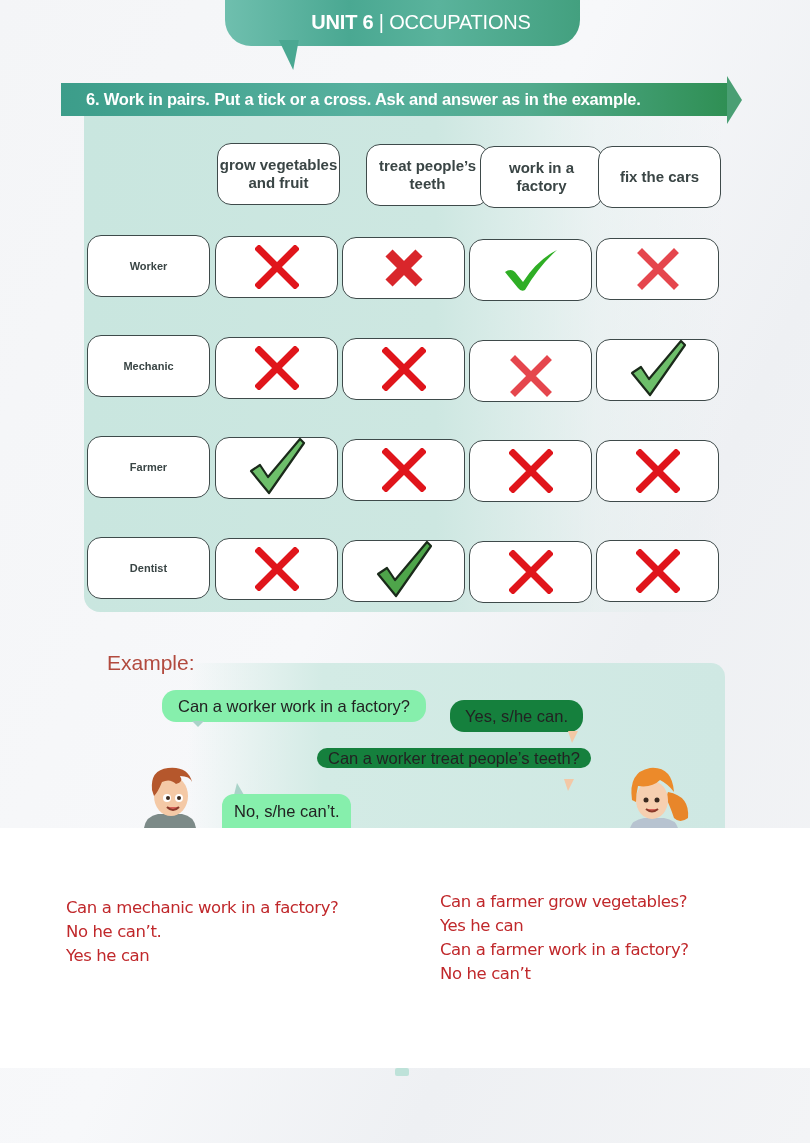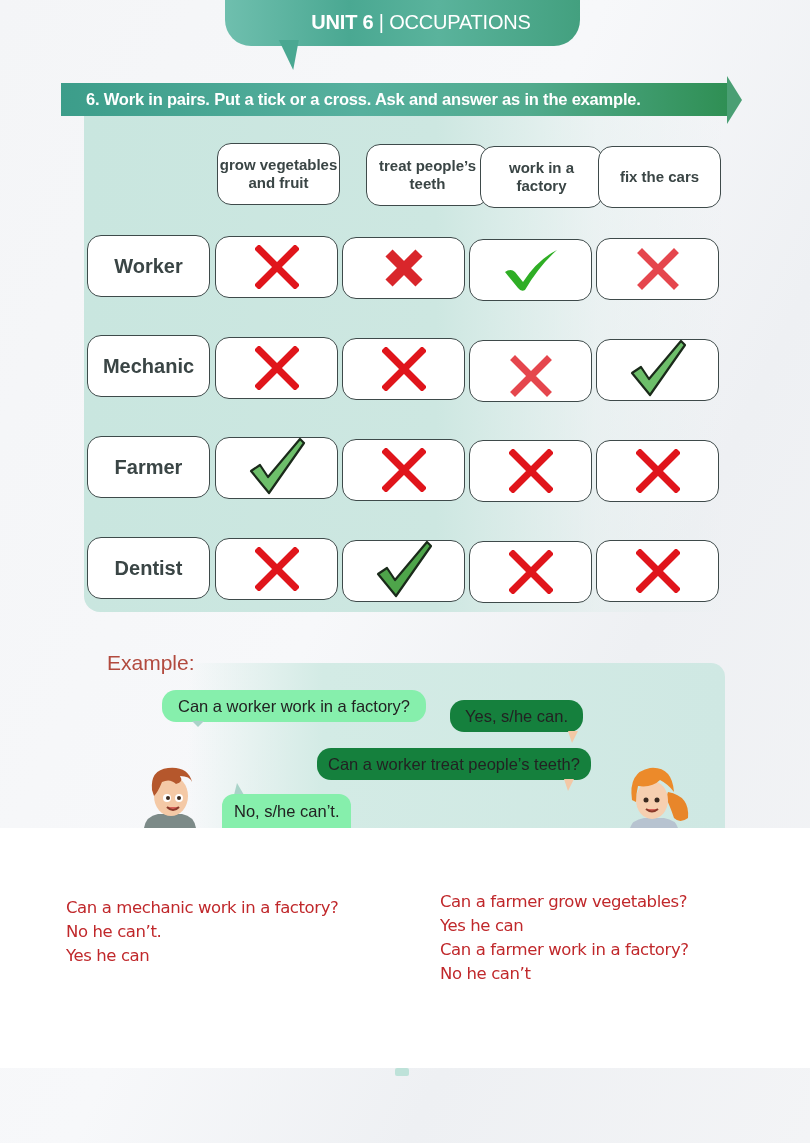--- a/index.html
+++ b/index.html
@@ -50,21 +50,21 @@
     background: linear-gradient(90deg, #c9e6df 0%, #cde7e1 55%, rgba(220,236,233,0.4) 80%, rgba(240,244,245,0) 100%);
   }
 
   .cell {
     position: absolute; background: #fff; border: 1.5px solid #3e4a4a;
     border-radius: 14px; box-sizing: border-box;
     display: flex; align-items: center; justify-content: center; text-align: center;
     color: #3a4545; font-weight: bold;
   }
   .hdr { font-size: 15px; line-height: 18px; width: 123px; height: 62px; }
-  .rowlbl { font-size: 20px; width: 123px; height: 62px; }
+  .rowlbl { font-size: 11px; width: 123px; height: 62px; }
   .mark { width: 123px; height: 62px; }
   .mark svg { display: block; }
 
   
   .example-label { left: 107px; top: 651px; color: #b24a3e; font-size: 21px; }
   .example-panel {
     left: 188px; top: 663px; width: 537px; height: 165px; border-radius: 14px 14px 0 0;
     background: linear-gradient(90deg, rgba(230,240,238,0) 0%, #d3ebe5 25%, #cfe8e3 100%);
   }
   .bubble {
@@ -193,21 +193,21 @@
 <div class="bubble b-green" style="left:162px;top:690px;height:32px;">
     <span>Can a worker work in a factory?</span>
   </div>
 <div class="tail" style="left:192px;top:721px;border-left:6px solid transparent;border-right:6px solid transparent;border-top:6px solid #a9d3c8;"></div>
 
 <div class="bubble b-peach" style="left:450px;top:700px;height:32px;padding:0 15px;">
     <span>Yes, s/he can.</span>
   </div>
 <div class="tail" style="left:568px;top:731px;border-left:4px solid transparent;border-right:6px solid transparent;border-top:12px solid #f3c8a6;"></div>
 
-<div class="bubble b-peach" style="left:317px;top:748px;height:32px;padding:0 11px;">
+<div class="bubble b-peach" style="left:317px;top:748px;height:20px;padding:0 11px;">
     <span>Can a worker treat people’s teeth?</span>
   </div>
 <div class="tail" style="left:564px;top:779px;border-left:4px solid transparent;border-right:6px solid transparent;border-top:12px solid #f3c8a6;"></div>
 
 <div class="tail" style="left:234px;top:783px;border-left:3px solid transparent;border-right:7px solid transparent;border-bottom:12px solid #a9d3c8;"></div>
 <div class="bubble b-green" style="left:222px;top:794px;height:34px;padding:0 12px;border-radius:12px 12px 0 0;">
     <span>No, s/he can’t.</span>
   </div>
 
 <svg class="abs" style="left:140px;top:762px;" width="60" height="66" viewBox="0 0 60 66">

